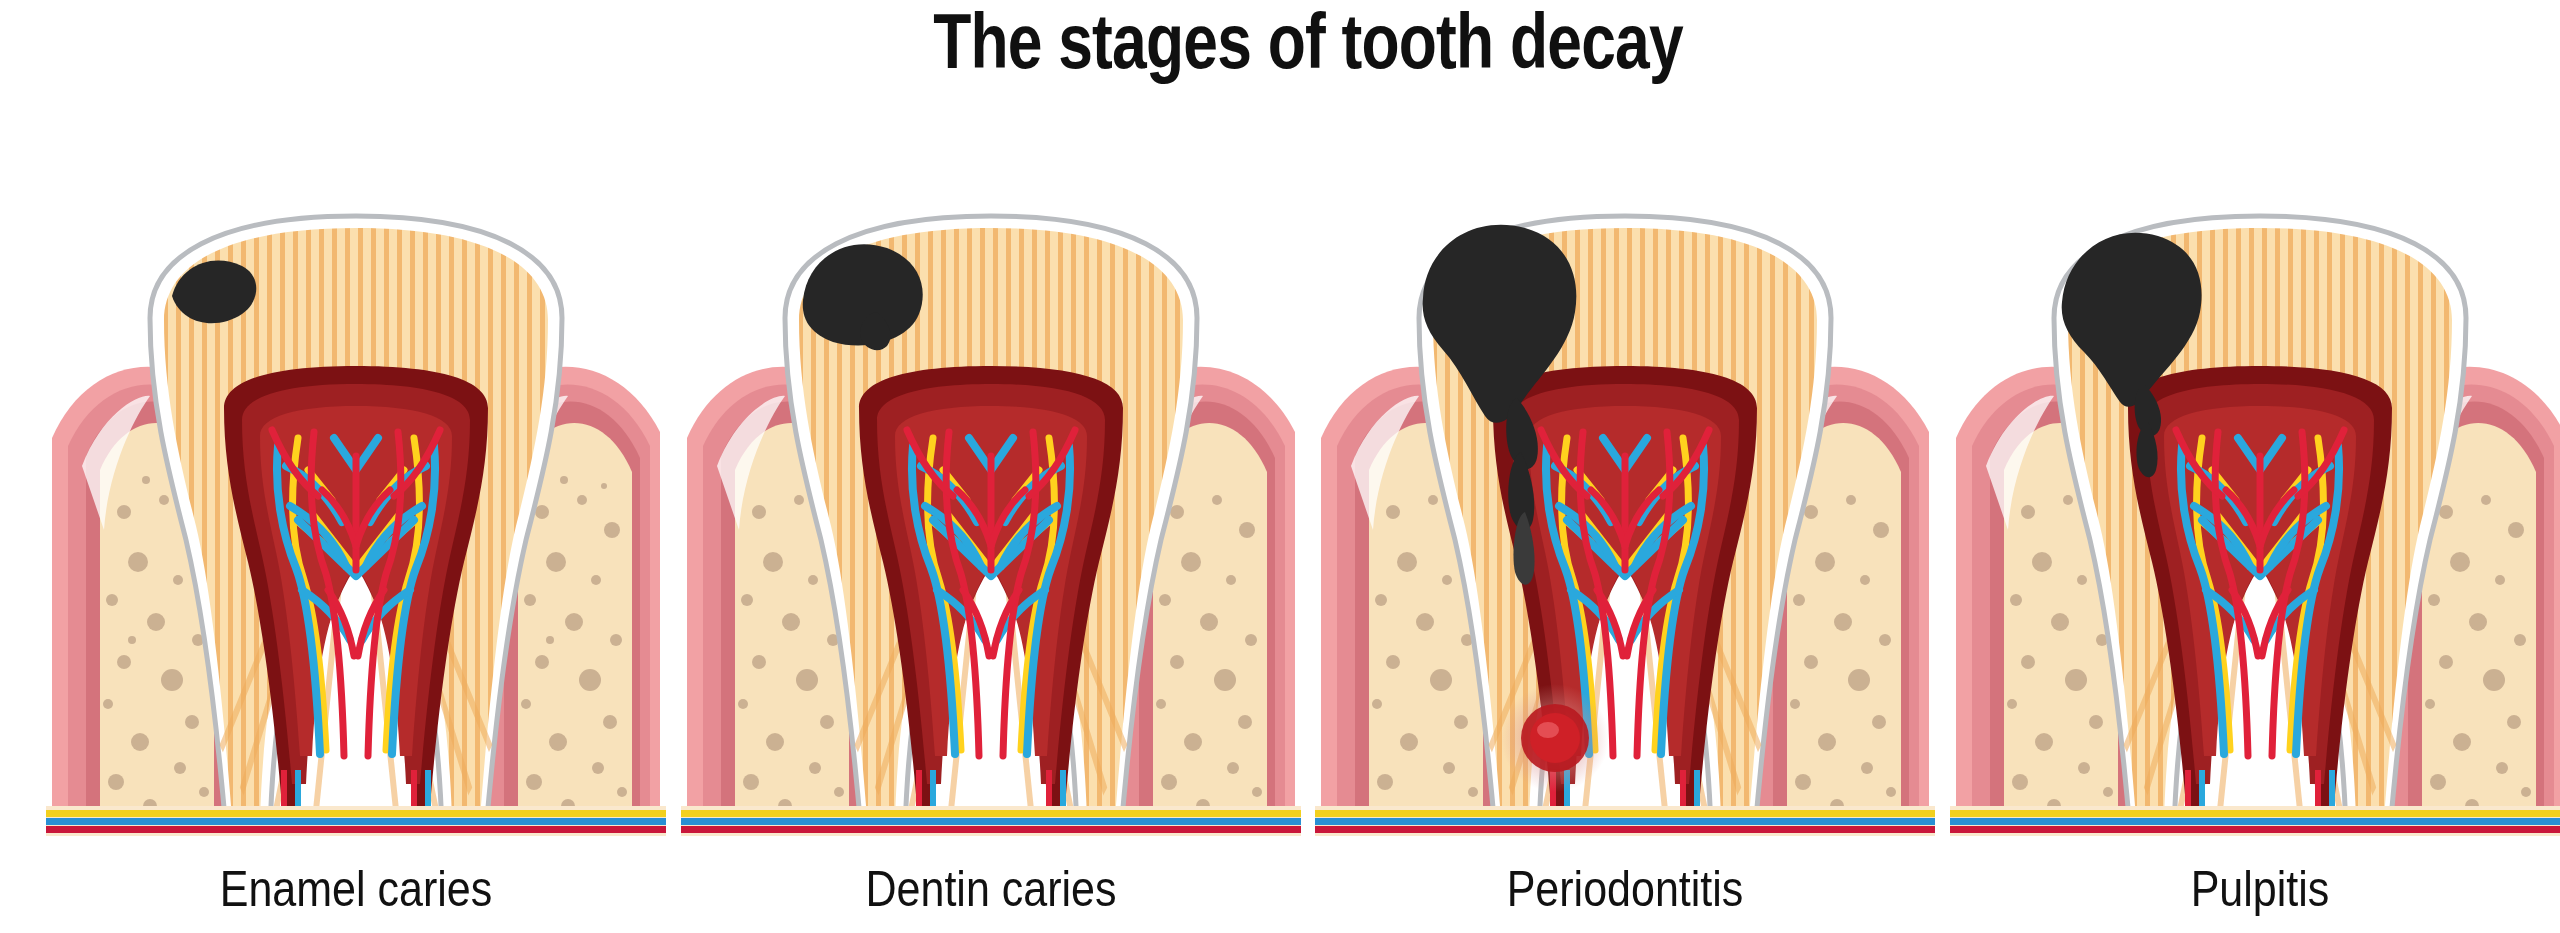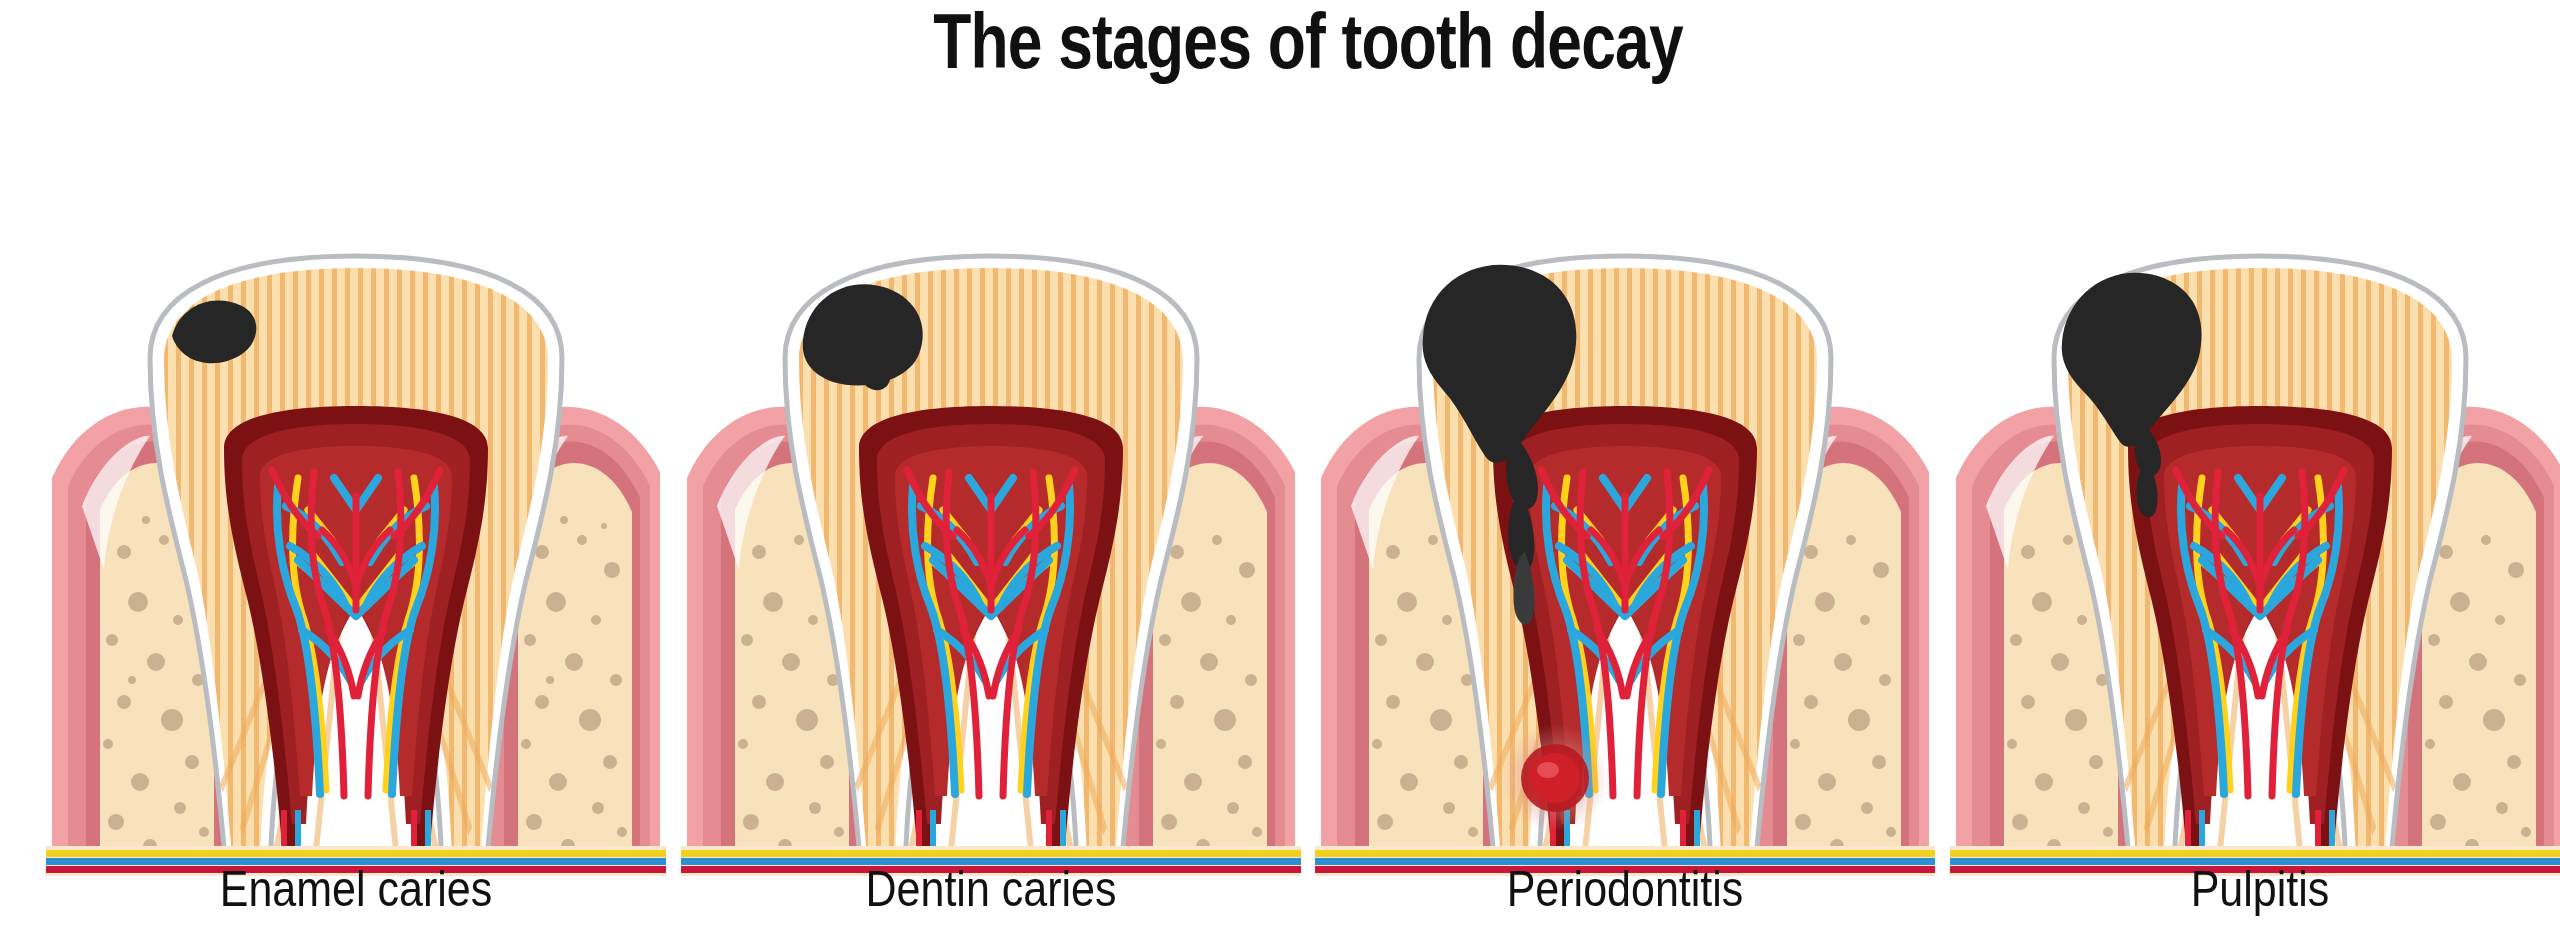--- a/index.html
+++ b/index.html
@@ -21,21 +21,21 @@
   }
 
   #panels{
     position:absolute; left:0; top:170px; width:2560px; height:763px;
     display:flex; justify-content:space-between; align-items:flex-start;
     padding:0 18px; box-sizing:border-box;
   }
   .panel{
     position:relative;
     width:620px; height:750px;
-    display:flex; flex-direction:column; align-items:center;justify-content:center;
+    display:flex; flex-direction:column; align-items:center;
   }
   .fig{ position:relative; width:620px; height:670px; }
   .fig svg{ display:block; width:620px; height:670px; }
 
   .caption{
     position:absolute; left:0; bottom:2px; width:620px;
     text-align:center;
     font-family:"Liberation Sans",sans-serif;
     font-weight:400;
     font-size:50px;

